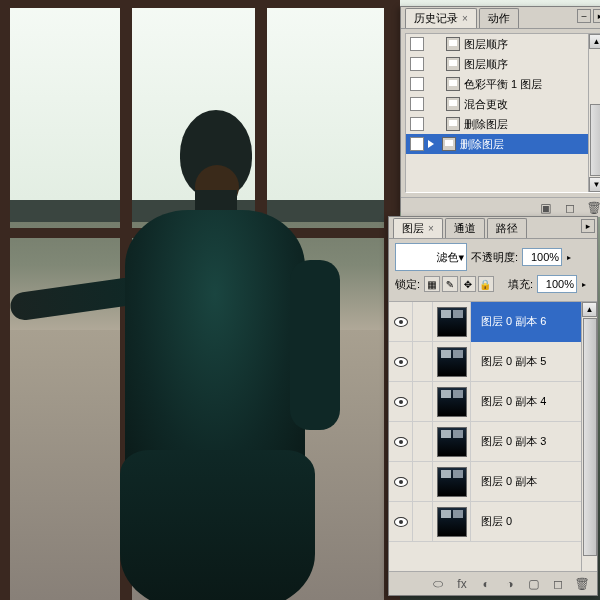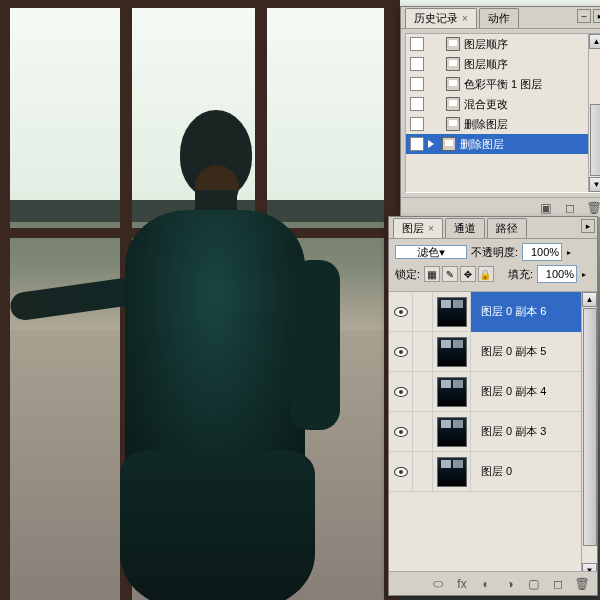--- a/index.html
+++ b/index.html
@@ -37,21 +37,21 @@
 .history-item.selected{background:#316ac5;color:#fff}
 .hist-checkbox{width:14px;height:14px;border:1px solid #888;background:#fff;flex-shrink:0}
 .hist-icon{width:14px;height:14px;background:#d4d0c8;border:1px solid #666;flex-shrink:0;position:relative}
 .hist-icon::before{content:"";position:absolute;top:2px;left:2px;width:8px;height:6px;background:#fff}
 .scrollbar-v{position:absolute;right:0;top:0;width:16px;height:100%;background:#e8e4dc;border-left:1px solid #aaa}
 .scroll-btn{width:15px;height:15px;background:linear-gradient(180deg,#f0f0f0,#d0d0d0);border:1px solid #888;display:flex;align-items:center;justify-content:center;font-size:8px;position:absolute}
 .scroll-btn.up{top:0}.scroll-btn.down{bottom:0}
 .scroll-thumb{position:absolute;width:14px;left:1px;background:linear-gradient(90deg,#e0e0e0,#c4c4c4);border:1px solid #888}
 .layers-opts{padding:4px 6px;background:#d4d0c8;border-bottom:1px solid #aaa}
 .opt-row{display:flex;align-items:center;gap:4px;margin-bottom:4px;font-size:11px}
-.blend-select{flex:0 0 72px;height:14px;background:#fff;border:1px solid #7b9ebd;font-size:11px;padding:0 2px;display:flex;align-items:center;justify-content:center}
+.blend-select{flex:0 0 72px;height:28px;background:#fff;border:1px solid #7b9ebd;font-size:11px;padding:0 2px;display:flex;align-items:center;justify-content:flex-end}
 .opacity-input{width:40px;height:18px;background:#fff;border:1px solid #7b9ebd;font-size:11px;text-align:right;padding:8px 2px;display:flex;align-items:center;justify-content:flex-end}
 .lock-icons{display:flex;gap:2px}
 .lock-ic{width:16px;height:16px;border:1px solid #999;background:#e4e0d8;display:flex;align-items:center;justify-content:center;font-size:10px}
 .layers-list{height:286px;overflow:hidden;background:#e8e4dc;position:relative}
 .layer-row{display:flex;align-items:center;height:40px;border-bottom:1px solid #ccc}
 .layer-row.selected .layer-name-cell{background:#316ac5;color:#fff}
 .vis-cell{width:24px;height:40px;border-right:1px solid #ccc;display:flex;align-items:center;justify-content:center}
 .eye-icon{width:14px;height:10px;border:1px solid #333;border-radius:60%;position:relative;background:#fff}
 .eye-icon::after{content:"";position:absolute;top:2px;left:4px;width:4px;height:4px;background:#333;border-radius:50%}
 .link-cell{width:20px;height:40px;border-right:1px solid #ccc}
@@ -229,20 +229,30 @@
         <div class="layer-name-cell">图层 0 副本 3</div>
       </div>
     <div class="layer-row">
         <div class="vis-cell">
           <div class="eye-icon"></div>
         </div>
         <div class="link-cell"></div>
         <div class="thumb-cell">
           <div class="layer-thumb"></div>
         </div>
+        <div class="layer-name-cell">图层 0 副本</div>
+      </div>
+    <div class="layer-row">
+        <div class="vis-cell">
+          <div class="eye-icon"></div>
+        </div>
+        <div class="link-cell"></div>
+        <div class="thumb-cell">
+          <div class="layer-thumb"></div>
+        </div>
         <div class="layer-name-cell">图层 0</div>
       </div>
     <div class="scrollbar-v">
       <div class="scroll-btn up">▲</div>
       <div class="scroll-thumb" style="top:16px;height:238px"></div>
       <div class="scroll-btn down">▼</div>
     </div>
   </div>
   <div class="layers-footer">
     <div class="ft-icon">⬭</div>

